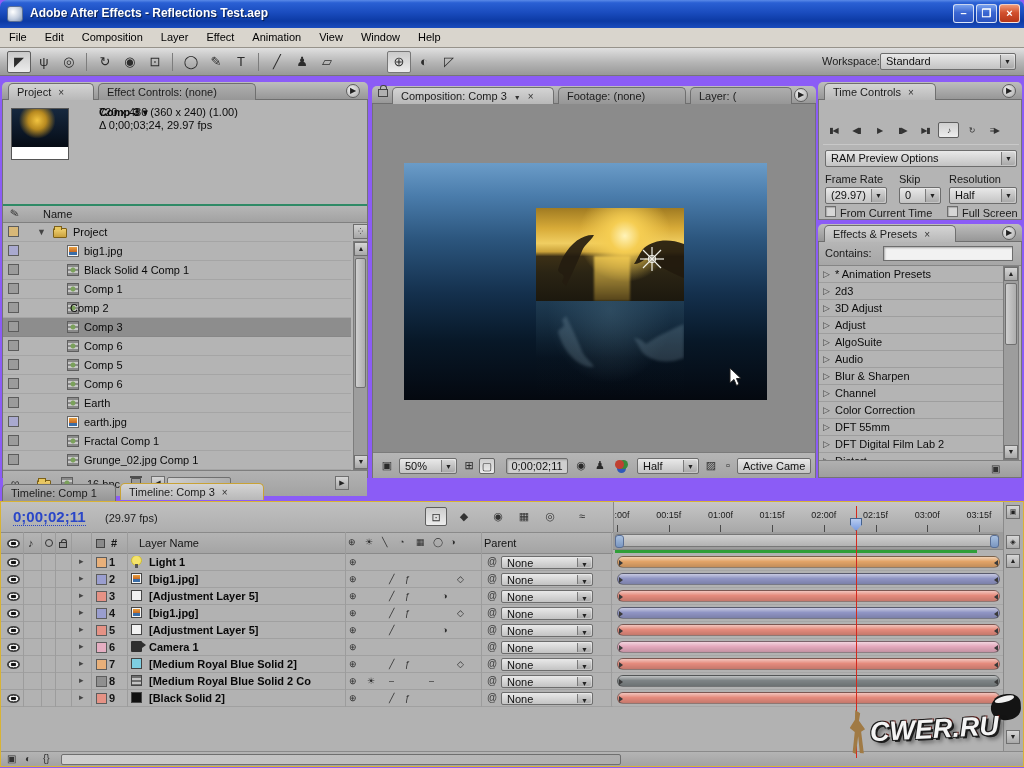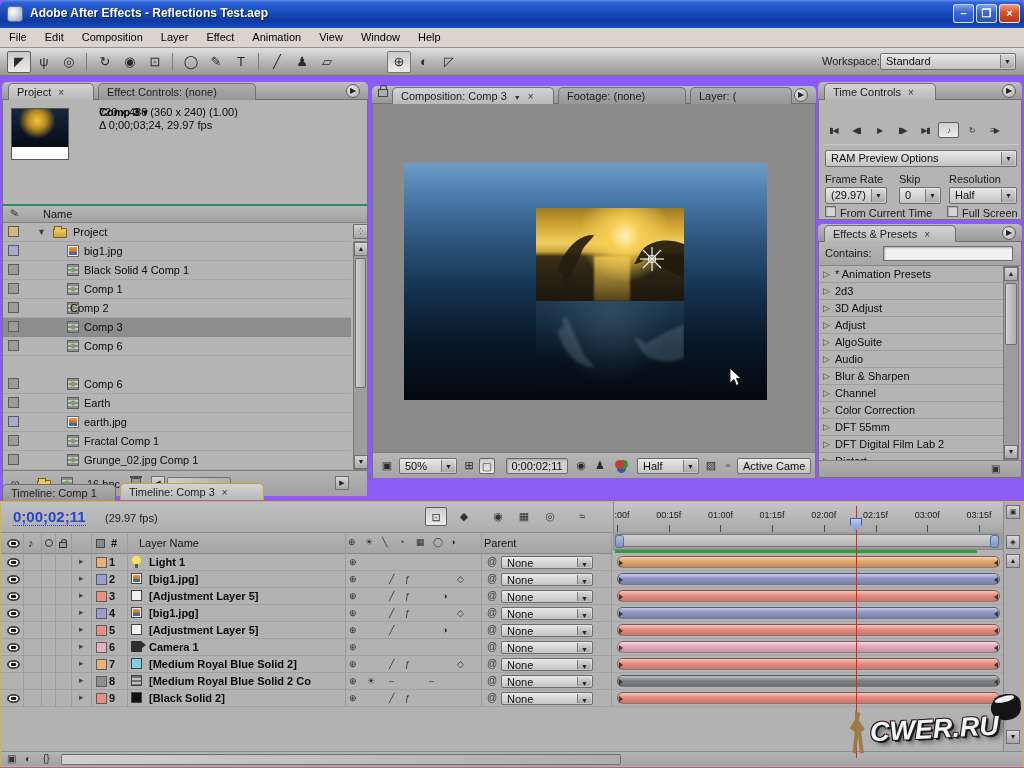--- a/index.html
+++ b/index.html
@@ -276,20 +276,25 @@
           <div class="prow sel" style="left: 0px; top: 95px; width: 348px; height: 19px;">
             <span class="chip" style="left: 5px; top: 3px; width: 11px; height: 11px; background: rgb(155, 155, 155);"></span>
             <span class="icon-comp" style="left: 64px; top: 3px;"></span>
             <span class="nm" style="left: 81px;">Comp 3</span>
           </div>
           <div class="prow" style="left: 0px; top: 114px; width: 348px; height: 19px;">
             <span class="chip" style="left: 5px; top: 3px; width: 11px; height: 11px; background: rgb(155, 155, 155);"></span>
             <span class="icon-comp" style="left: 64px; top: 3px;"></span>
             <span class="nm" style="left: 81px;">Comp 6</span>
           </div>
+          <div class="prow" style="left: 0px; top: 133px; width: 348px; height: 19px;">
+            <span class="chip" style="left: 5px; top: 3px; width: 11px; height: 11px; background: rgb(155, 155, 155);"></span>
+            <span class="icon-comp" style="left: 64px; top: 3px;"></span>
+            <span class="nm" style="left: 81px;">Comp 5</span>
+          </div>
           <div class="prow" style="left: 0px; top: 152px; width: 348px; height: 19px;">
             <span class="chip" style="left: 5px; top: 3px; width: 11px; height: 11px; background: rgb(155, 155, 155);"></span>
             <span class="icon-comp" style="left: 64px; top: 3px;"></span>
             <span class="nm" style="left: 81px;">Comp 6</span>
           </div>
           <div class="prow" style="left: 0px; top: 171px; width: 348px; height: 19px;">
             <span class="chip" style="left: 5px; top: 3px; width: 11px; height: 11px; background: rgb(155, 155, 155);"></span>
             <span class="icon-comp" style="left: 64px; top: 3px;"></span>
             <span class="nm" style="left: 81px;">Earth</span>
           </div>

